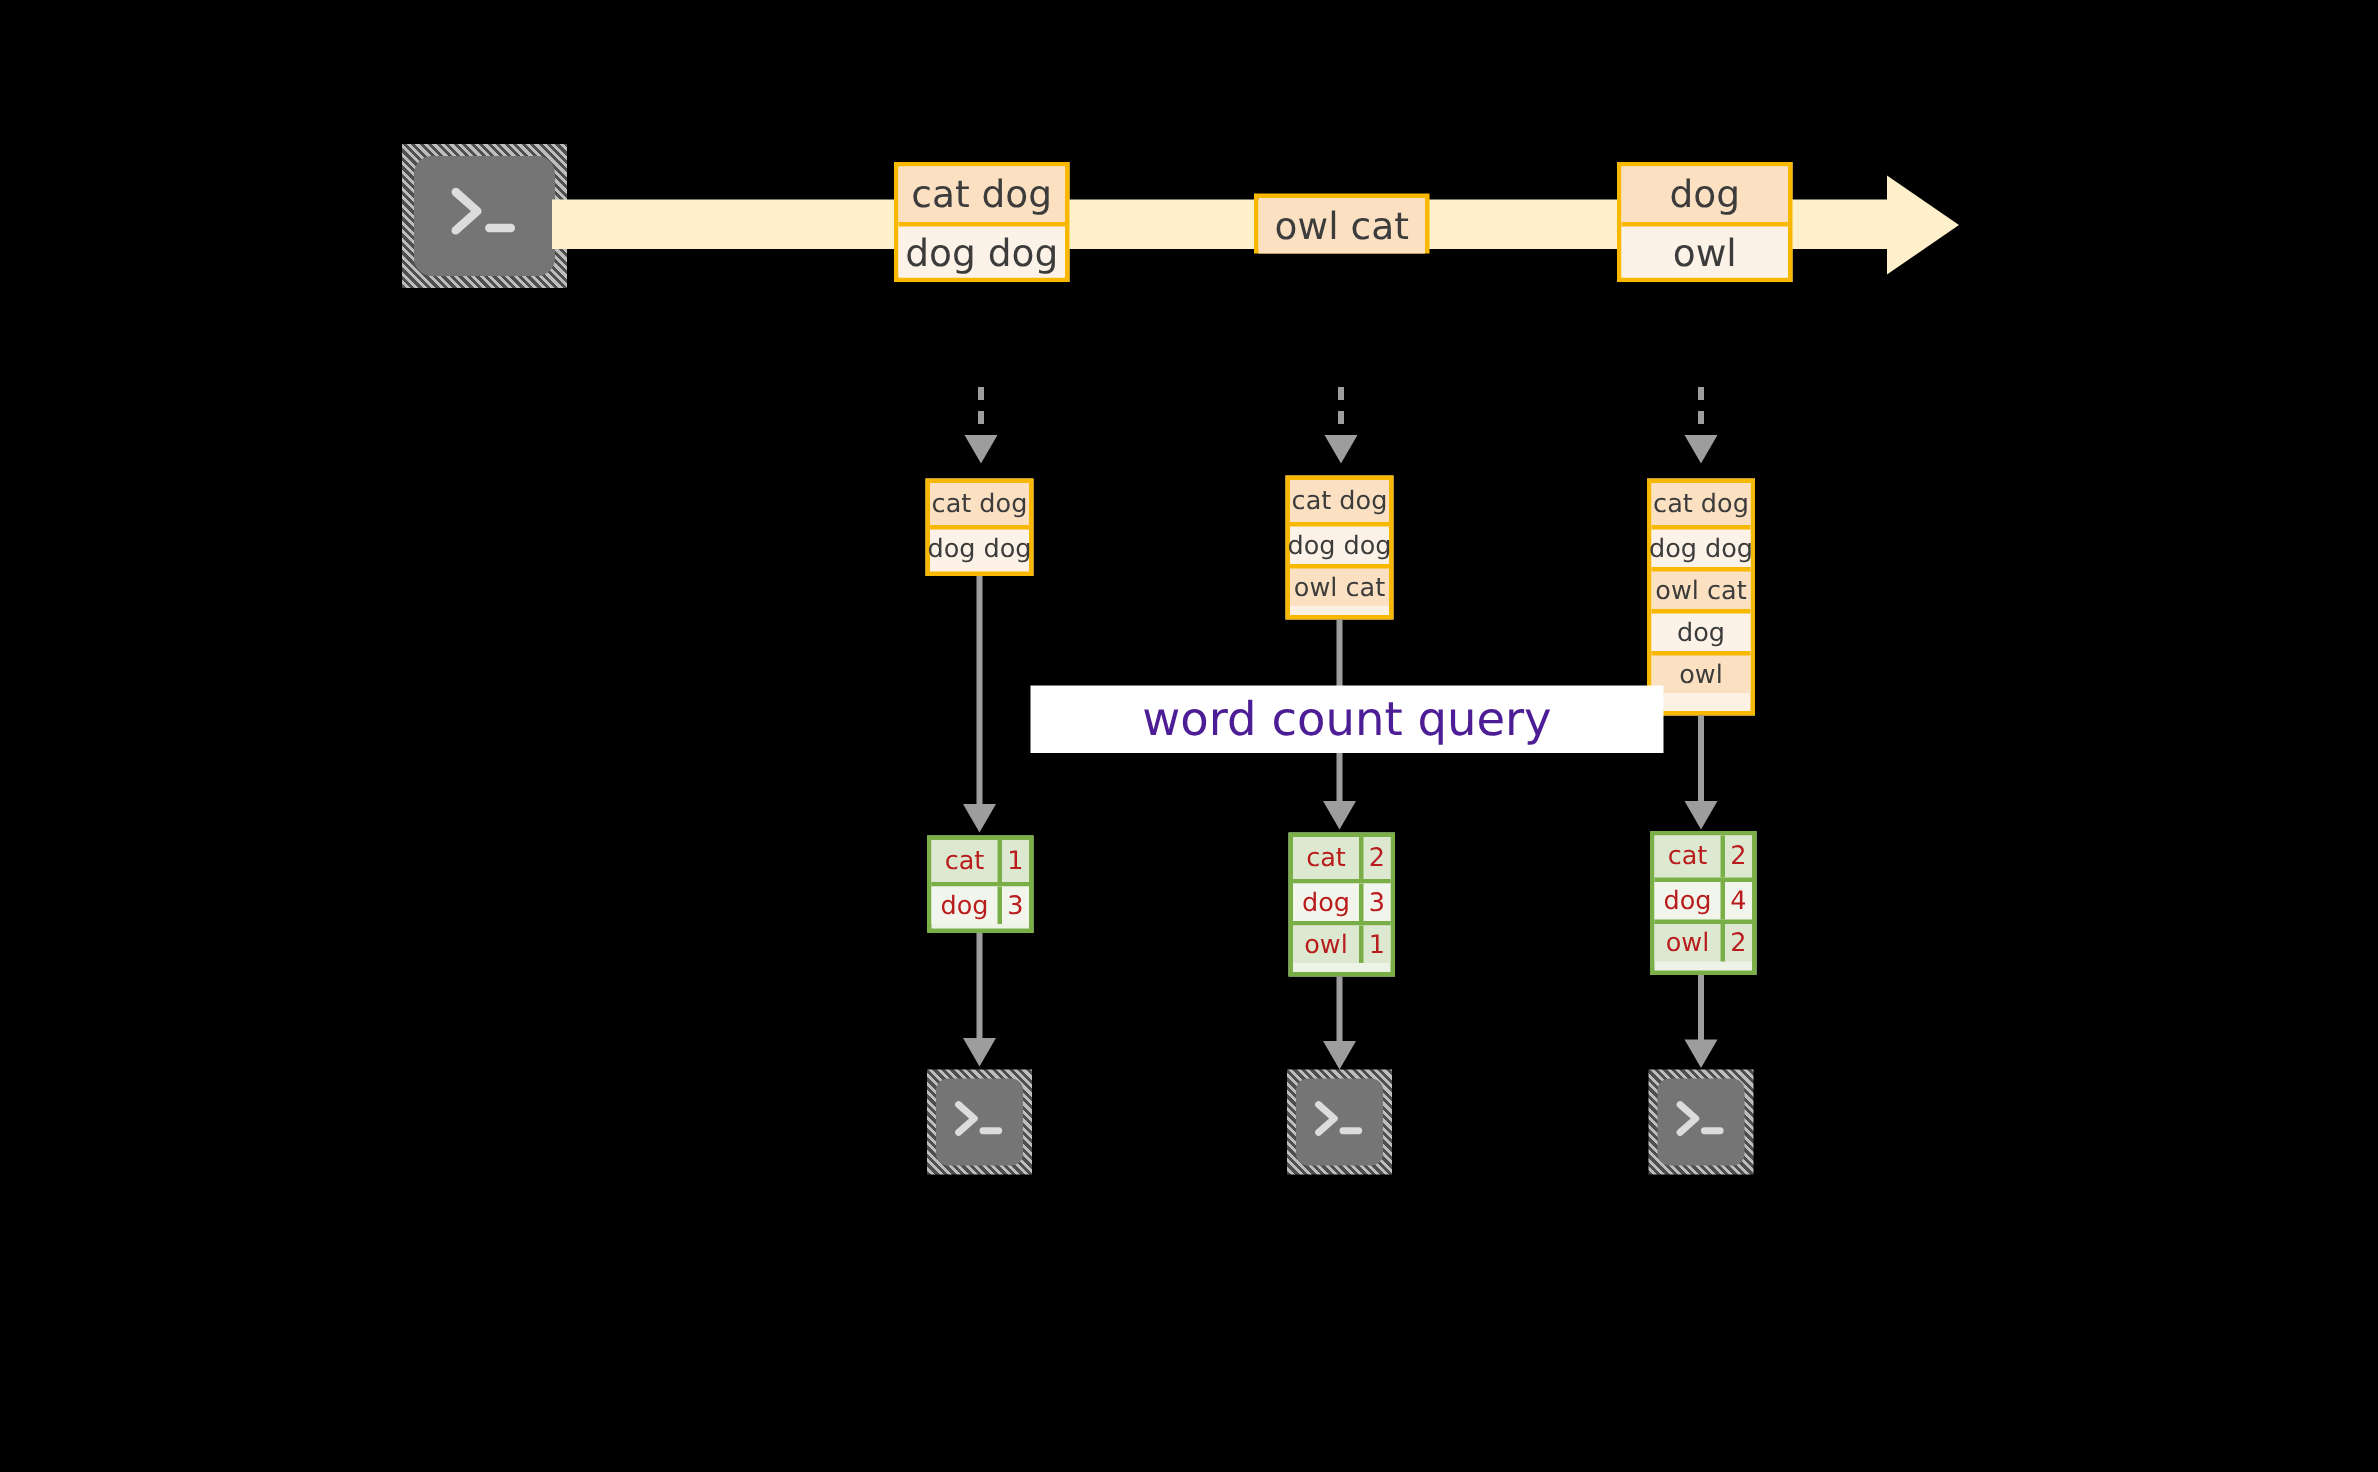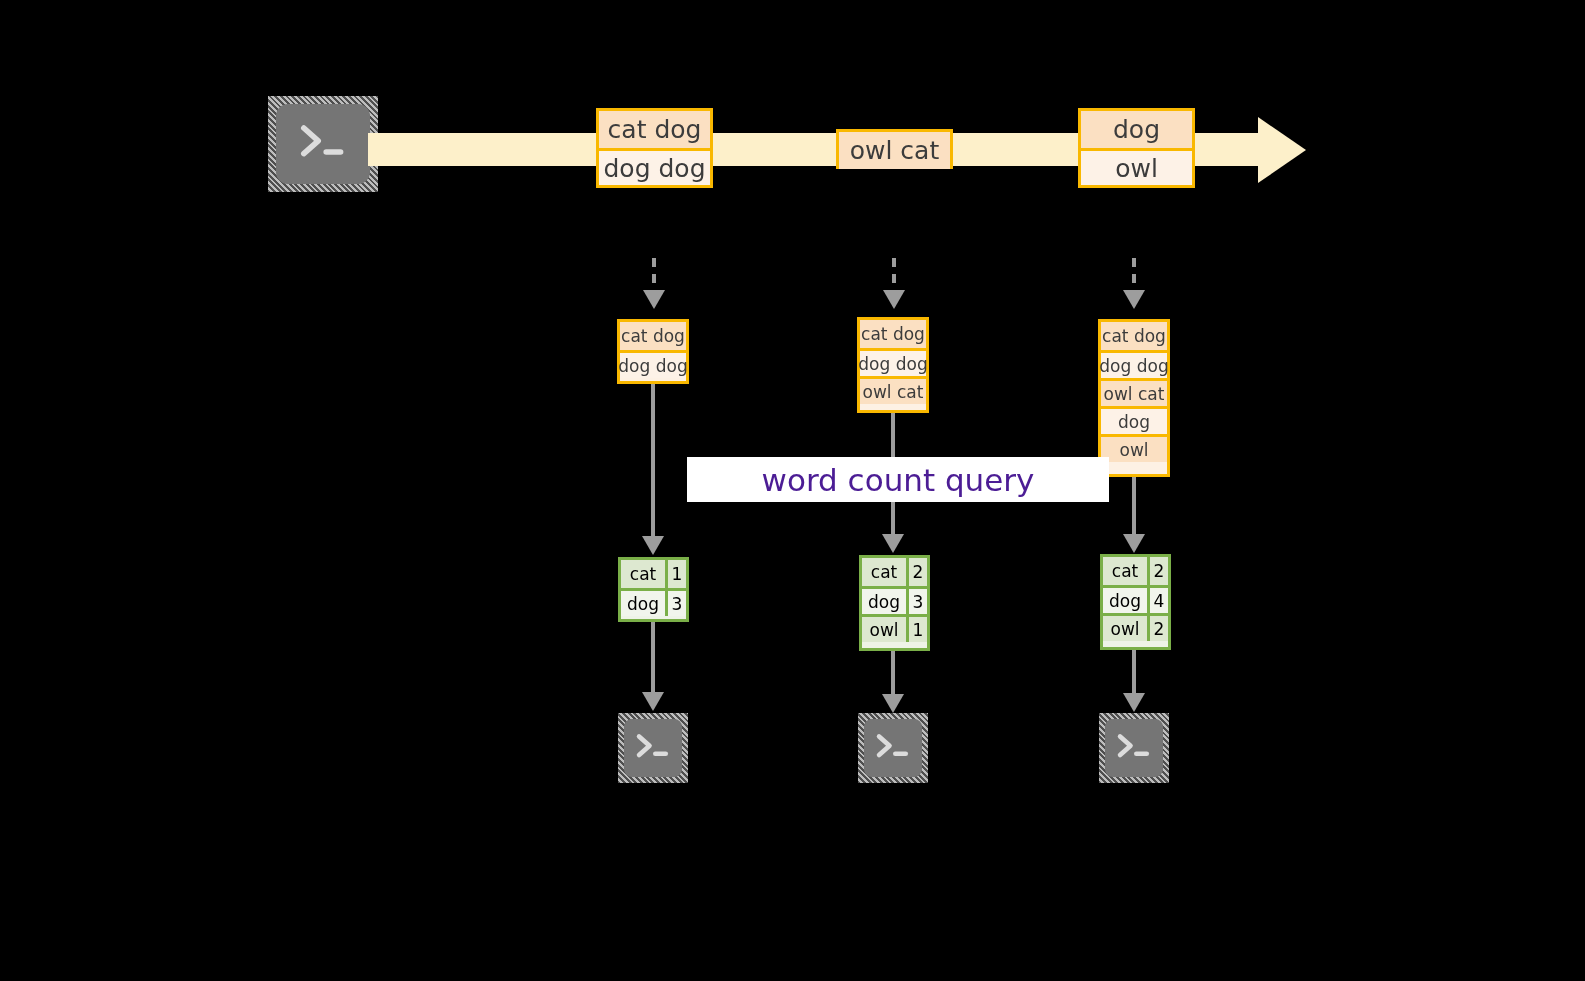--- a/index.html
+++ b/index.html
@@ -94,21 +94,21 @@
     height: 28px;
     box-sizing: border-box;
   }
   .gbox .grow + .grow { border-top: 3px solid #7aaf48; }
   .gbox .gcell {
     box-sizing: border-box;
     display: flex;
     align-items: center;
     justify-content: center;
     font-size: 17px;
-    color: #000000;
+    color: #b91c1c;
   }
   .gbox .gcell.key { flex: 0 0 44px; }
   .gbox .gcell.val {
     flex: 1 1 auto;
     border-left: 3px solid #7aaf48;
   }
   .gbox .grow.dark  .gcell { background: #dde8d0; }
   .gbox .grow.light .gcell { background: #f1f5ec; }
 
   

